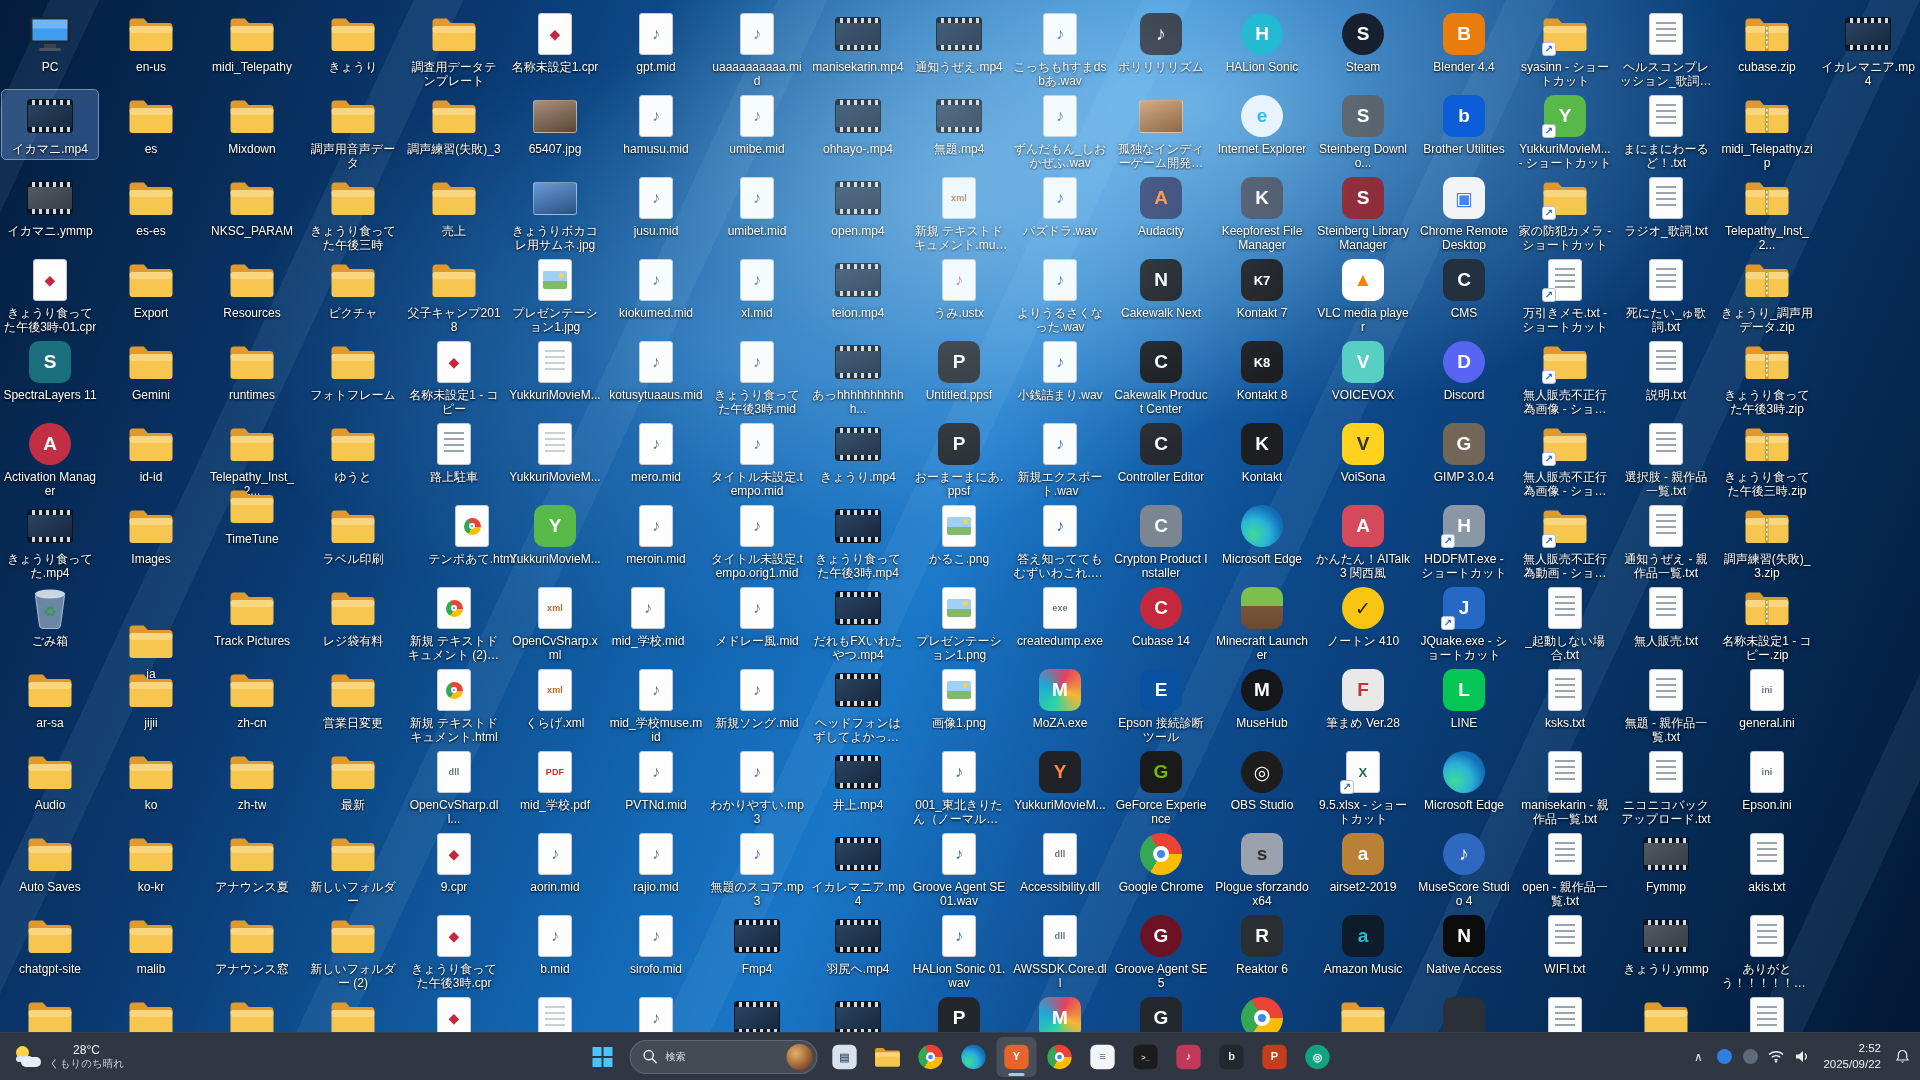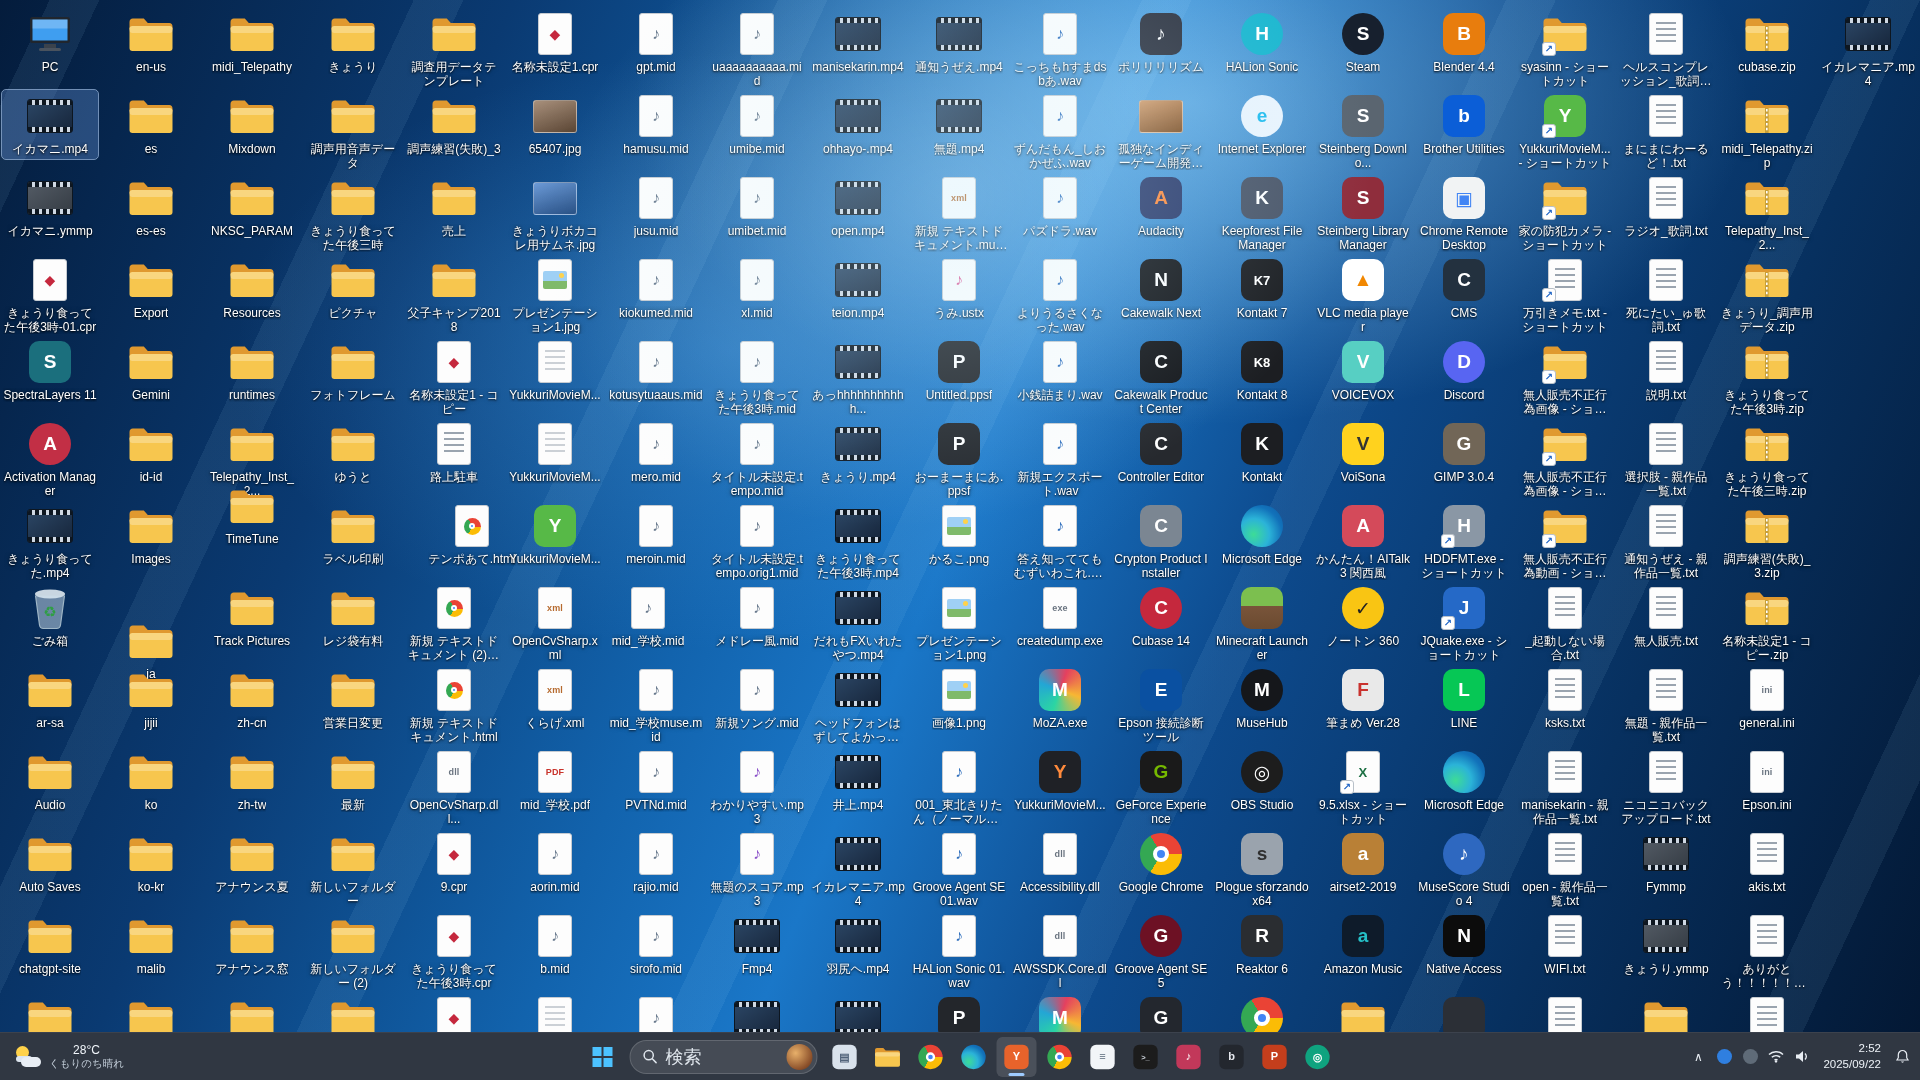--- a/index.html
+++ b/index.html
@@ -80,21 +80,21 @@
   .tb-btn.active{background:rgba(255,255,255,.13);}
   .tb-btn.active::after{content:"";position:absolute;bottom:1px;left:50%;transform:translateX(-50%);
     width:16px;height:3px;border-radius:2px;background:#9ecbff;}
   .tb-ic{width:48px;height:46px;flex:none;display:flex;align-items:center;justify-content:center;
     transform:scale(.58);}
   .win-logo{display:grid;grid-template-columns:9px 9px;gap:2px;}
   .win-logo i{width:9px;height:9px;background:#4cc2ff;}
   .search{height:34px;min-width:188px;border-radius:17px;background:rgba(255,255,255,.10);
     border:1px solid rgba(255,255,255,.16);display:flex;align-items:center;gap:8px;
     padding:0 4px 0 12px;color:#dfe5ec;margin:0 4px;}
-  .search-text{font-size:18px;flex:1;}
+  .search-text{font-size:10px;flex:1;}
   .search-img{width:26px;height:26px;border-radius:50%;
     background:radial-gradient(circle at 35% 35%,#e8b06a,#8a4f2a 70%,#5a3015);}
 
   .tray{position:absolute;right:2px;top:0;bottom:0;display:flex;align-items:center;gap:2px;padding-right:4px;}
   .tray-btn{background:none;border:none;color:#e7ecf2;font-size:12px;height:36px;min-width:24px;
     display:flex;align-items:center;justify-content:center;border-radius:4px;padding:0 3px;}
   .dot{width:15px;height:15px;display:block;}
   .clock{display:flex;flex-direction:column;align-items:flex-end;justify-content:center;background:none;
     border:none;color:#eef3f8;font-size:11.5px;line-height:1.35;padding:0 7px;}
 </style>
@@ -1390,21 +1390,21 @@
       <div class="cell" style="left:1315px;top:500px">
         <span class="art">
           <span class="ic-app" style="background:#d44a5a;color:#fff;font-size:19px">A</span>
         </span>
         <div class="lbl">かんたん！AITalk 3 関西風</div>
       </div>
       <div class="cell" style="left:1315px;top:582px">
         <span class="art">
           <span class="ic-app round" style="background:#f9c513;color:#222222;font-size:19px">✓</span>
         </span>
-        <div class="lbl">ノートン 360</div>
+        <div class="lbl">ノートン 410</div>
       </div>
       <div class="cell" style="left:1315px;top:664px">
         <span class="art">
           <span class="ic-app" style="background:#e9e9e9;color:#c9322e;font-size:19px">F</span>
         </span>
         <div class="lbl">筆まめ Ver.28</div>
       </div>
       <div class="cell" style="left:1315px;top:746px">
         <span class="art">
           <span class="ic-file">

